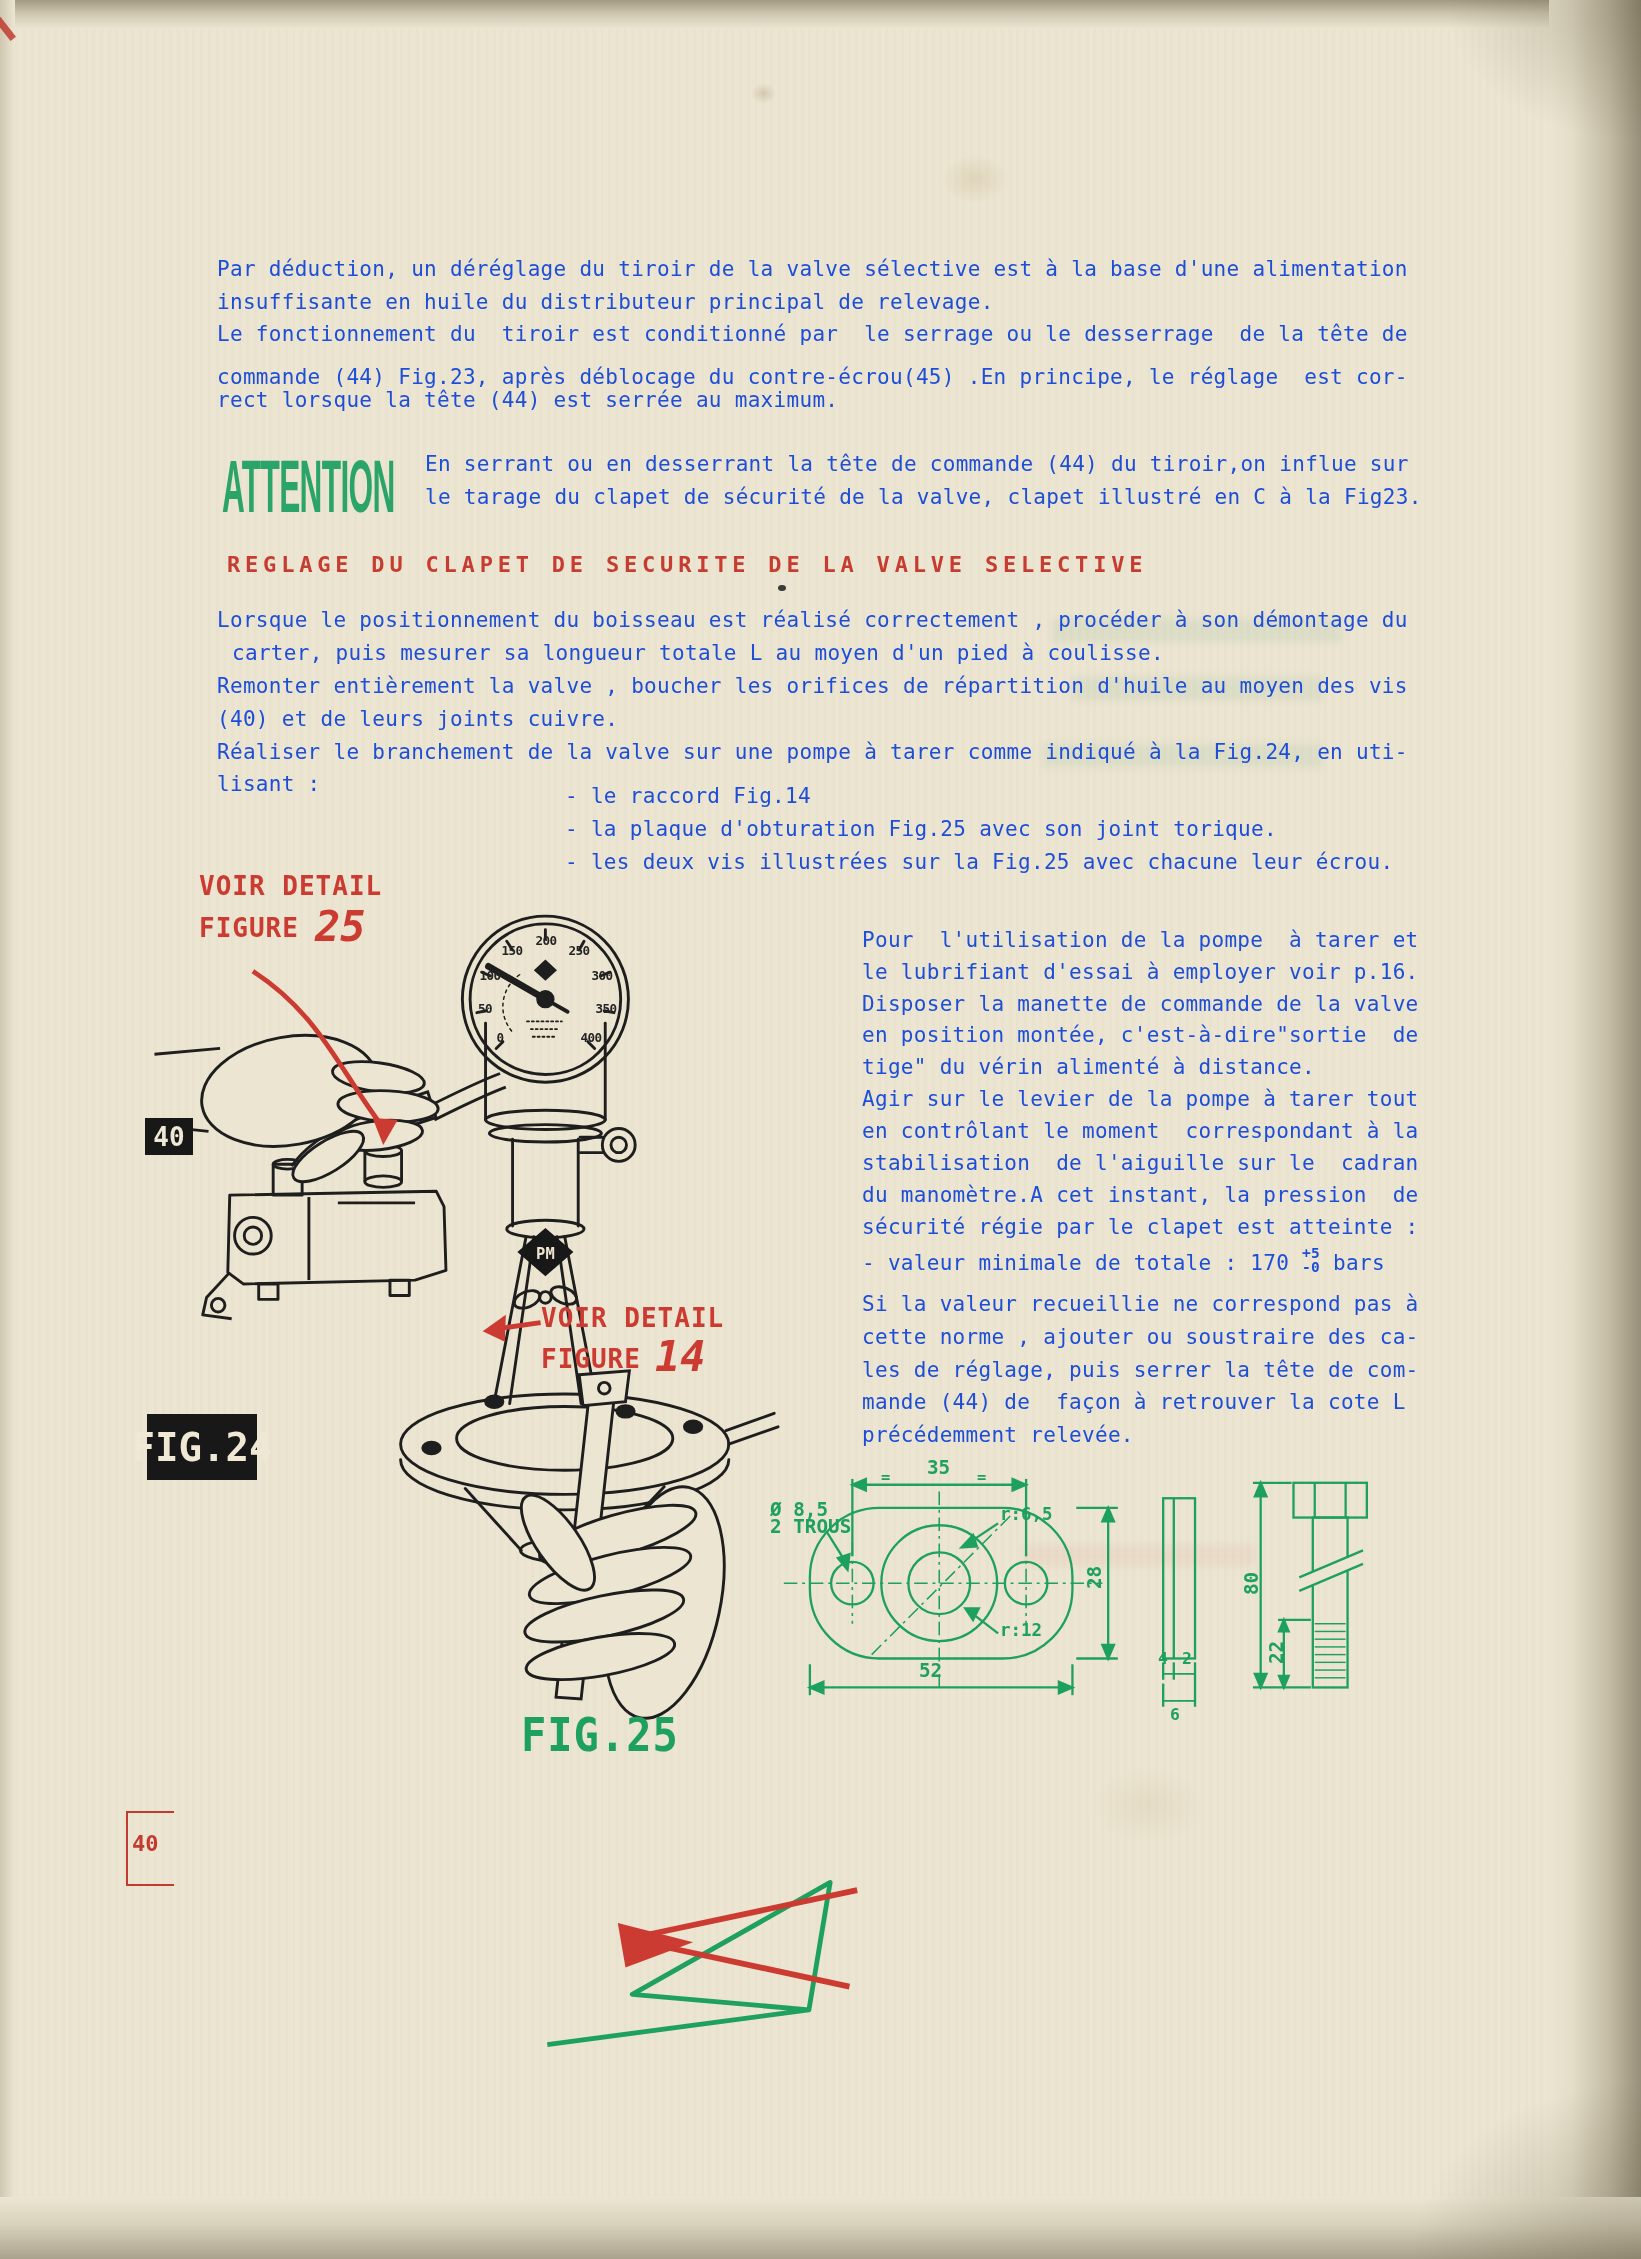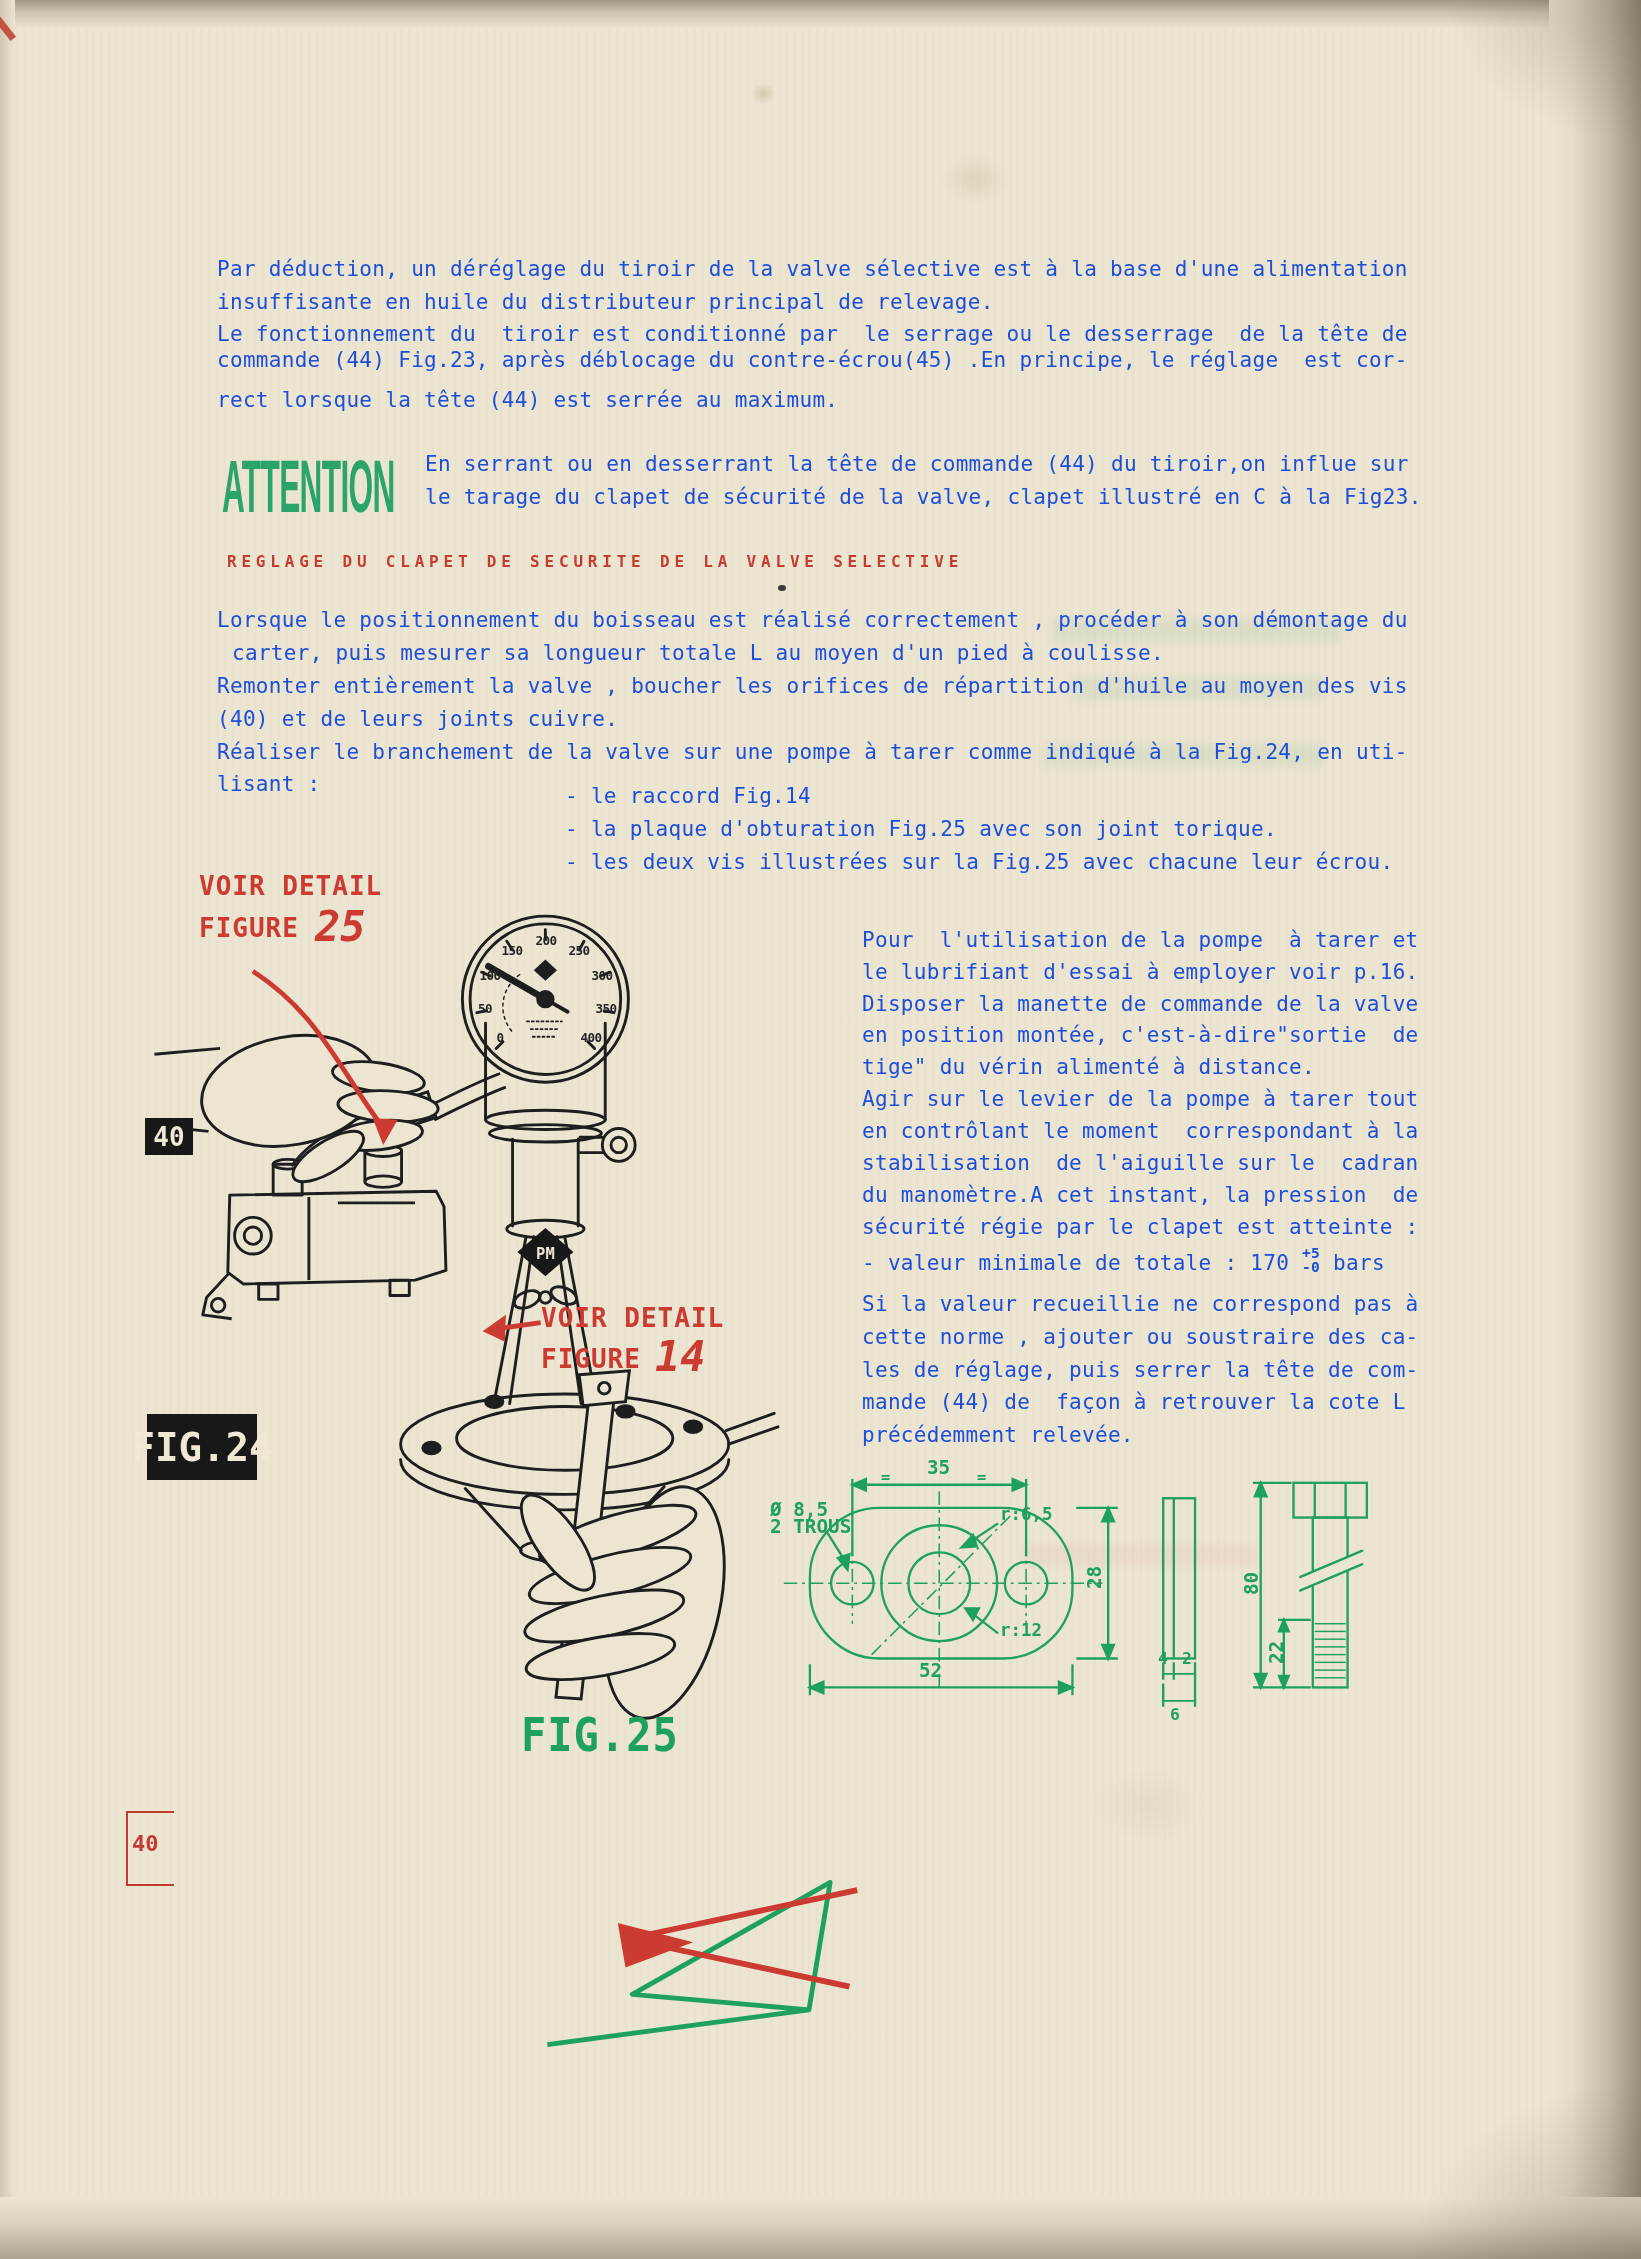--- a/index.html
+++ b/index.html
@@ -29,21 +29,21 @@
   .s3{left:1091px;top:1767px;width:116px;height:77px;background:radial-gradient(rgba(140,110,60,.08),transparent 70%);}
   .ghost{position:absolute;filter:blur(3.9px);opacity:.07;background:#2c8a55;pointer-events:none;}
   .g1{left:1052px;top:618px;width:290px;height:25px;}
   .g2{left:1072px;top:676px;width:251px;height:25px;}
   .g3{left:1043px;top:743px;width:280px;height:25px;}
   .g4{left:1023px;top:1545px;width:232px;height:21px;opacity:.05;background:#b33;}
   .red-corner-mark{position:absolute;left:-7.7px;top:5.8px;width:39px;height:6.8px;background:#c23a30;
     transform:rotate(52deg);transform-origin:left top;opacity:.85;}
 
   .tl{position:absolute;white-space:pre;font-size:21px;letter-spacing:0.3px;color:#1d4ed8;}
-  .heading{position:absolute;white-space:pre;font-size:16px;letter-spacing:4.8px;color:#c63c31;font-weight:bold;}
+  .heading{position:absolute;white-space:pre;font-size:22px;letter-spacing:4.8px;color:#c63c31;font-weight:bold;}
   .heading-dot{position:absolute;width:7.7px;height:5.8px;background:#3a3a3a;border-radius:50%;}
   .attention{position:absolute;color:#2ba469;font-weight:bold;font-size:93px;
     font-family:"Liberation Sans",sans-serif;letter-spacing:-1.9px;
     transform:scale(.34,.80);transform-origin:left top;line-height:1;}
   .red-callout{position:absolute;white-space:pre;color:#cc3b31;font-size:26px;font-weight:bold;letter-spacing:1px;}
   .red-callout-num{position:absolute;color:#cc3b31;font-size:42px;font-weight:bold;font-style:italic;}
   .blackbox{position:absolute;background:#181818;color:#efe8d4;display:flex;align-items:center;justify-content:center;
     font-weight:bold;}
   .fig24box{left:147px;top:1414px;width:110px;height:66px;font-size:39px;letter-spacing:0px;}
   .p40box{left:145px;top:1118px;width:48px;height:37px;font-size:26px;}
@@ -74,21 +74,21 @@
 <div class="stain s3"></div>
 <div class="ghost g1"></div>
 <div class="ghost g2"></div>
 <div class="ghost g3"></div>
 <div class="ghost g4"></div>
 <div class="red-corner-mark"></div>
 
 <div class="tl" style="left:217px;top:257px">Par déduction, un déréglage du tiroir de la valve sélective est à la base d'une alimentation</div>
 <div class="tl" style="left:217px;top:290px">insuffisante en huile du distributeur principal de relevage.</div>
 <div class="tl" style="left:217px;top:322px">Le fonctionnement du  tiroir est conditionné par  le serrage ou le desserrage  de la tête de</div>
-<div class="tl" style="left:217px;top:348px">commande (44) Fig.23, après déblocage du contre-écrou(45) .En principe, le réglage  est cor-</div>
+<div class="tl" style="left:217px;top:365px">commande (44) Fig.23, après déblocage du contre-écrou(45) .En principe, le réglage  est cor-</div>
 <div class="tl" style="left:217px;top:388px">rect lorsque la tête (44) est serrée au maximum.</div>
 
 <div class="attention" style="left:222px;top:450px">ATTENTION</div>
 <div class="tl" style="left:425px;top:452px">En serrant ou en desserrant la tête de commande (44) du tiroir,on influe sur</div>
 <div class="tl" style="left:425px;top:485px">le tarage du clapet de sécurité de la valve, clapet illustré en C à la Fig23.</div>
 
 <div class="heading" style="left:227px;top:552px">REGLAGE DU CLAPET DE SECURITE DE LA VALVE SELECTIVE</div>
 <div class="heading-dot" style="left:778px;top:585px"></div>
 
 <div class="tl" style="left:217px;top:608px">Lorsque le positionnement du boisseau est réalisé correctement , procéder à son démontage du</div>

